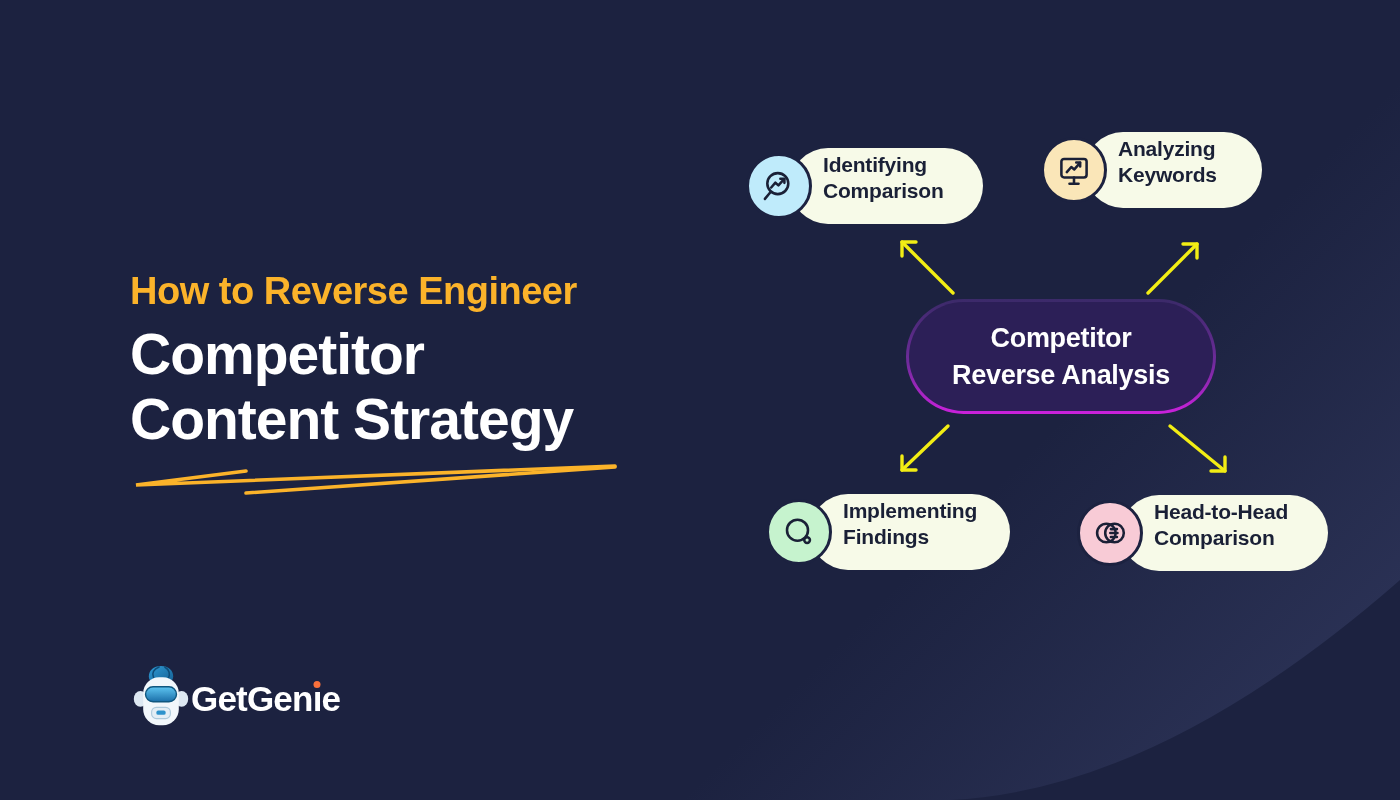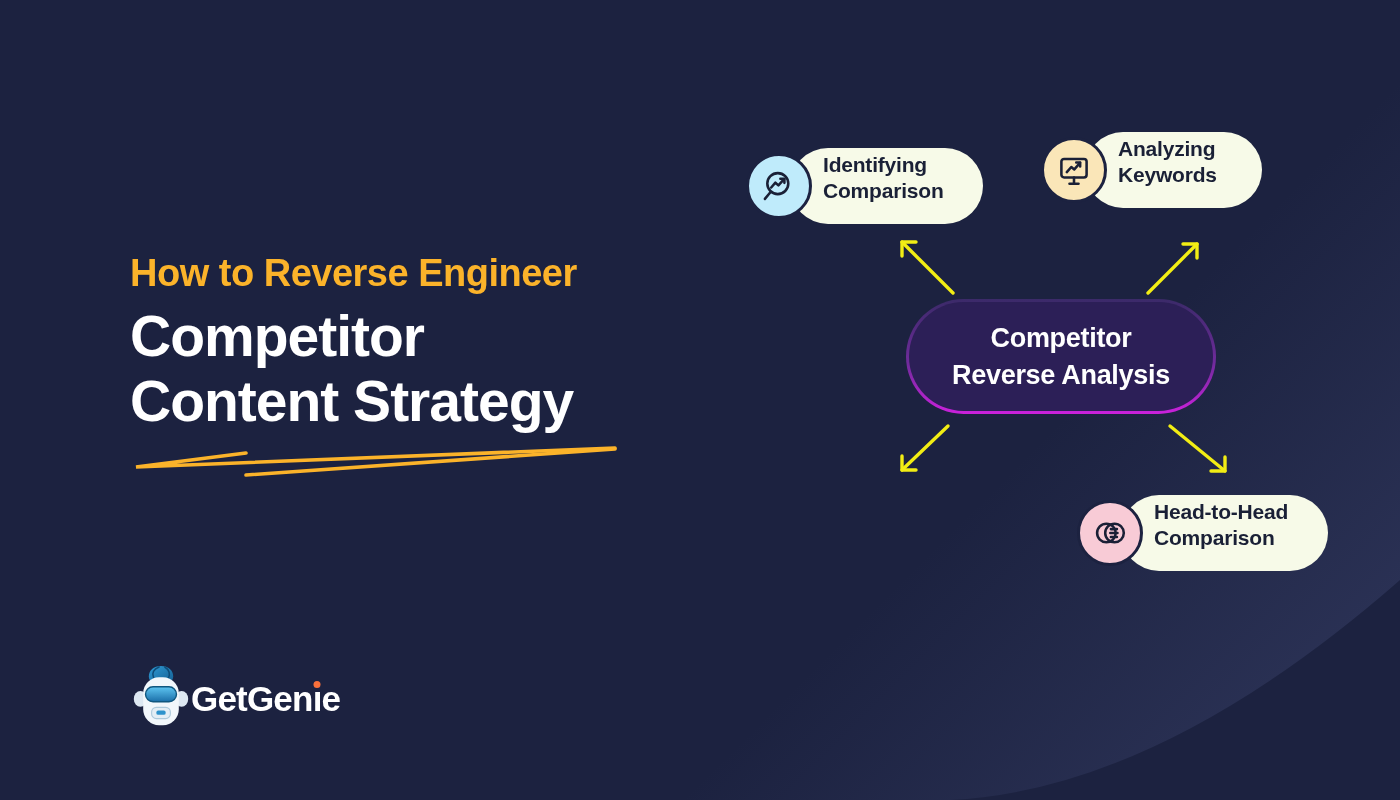--- a/index.html
+++ b/index.html
@@ -9,21 +9,21 @@
     background:#1c2240;
     font-family:"Liberation Sans","DejaVu Sans",sans-serif;
     color:#fff;
   }
 
   
   .curve-wrap { position:absolute; left:600px; top:0; width:800px; height:800px; overflow:hidden; z-index:0; }
   .curve-wrap svg { display:block; }
 
   
-  .title-block { position:absolute; left:130px; top:252px; z-index:2; }
+  .title-block { position:absolute; left:130px; top:270px; z-index:2; }
   .kicker { font-size:38px; font-weight:700; color:#fbb32a; letter-spacing:-0.5px; }
   .main-title { margin-top:9px; font-size:57px; line-height:65px; font-weight:700; color:#ffffff; letter-spacing:-1px; }
   .underline-svg { position:absolute; left:-2px; top:188px; }
 
   
   .diagram { position:absolute; inset:0; z-index:1; }
 
   .center-node {
     position:absolute; left:906px; top:299px; width:310px; height:115px;
     border-radius:58px; padding:3px;
@@ -136,20 +136,32 @@
         <polyline points="7.2,13.4 10.2,10 12.2,11.6 16,7.2"></polyline>
         <polyline points="13.5,7 16.1,7 16.1,9.6"></polyline>
       </svg>
     </div>
     <div class="node-pill">
       <span>Analyzing</span>
       <span>Keywords</span>
     </div>
   </div>
 
+  <div class="node" style="left:766px;top:494px;width:244px;">
+    <div class="node-icon" style="background: rgb(198, 243, 206);">
+      <svg width="36" height="36" viewBox="0 0 24 24" fill="none" stroke="#1a2036" stroke-width="1.7" stroke-linecap="round">
+        <circle cx="11" cy="10.8" r="7"></circle>
+        <circle cx="17.4" cy="17.4" r="1.9"></circle>
+      </svg>
+    </div>
+    <div class="node-pill">
+      <span>Implementing</span>
+      <span>Findings</span>
+    </div>
+  </div>
 
   <div class="node" style="left:1077px;top:495px;width:251px;">
     <div class="node-icon" style="background: rgb(248, 203, 214);">
       <svg width="36" height="36" viewBox="0 0 24 24" fill="none" stroke="#1a2036" stroke-width="1.7" stroke-linecap="round">
         <circle cx="9.6" cy="12" r="6.2"></circle>
         <circle cx="15" cy="12" r="6.2"></circle>
         <line x1="12.6" y1="9.4" x2="16.6" y2="9.4"></line>
         <line x1="12.2" y1="12" x2="17" y2="12"></line>
         <line x1="12.6" y1="14.6" x2="16.6" y2="14.6"></line>
       </svg>

